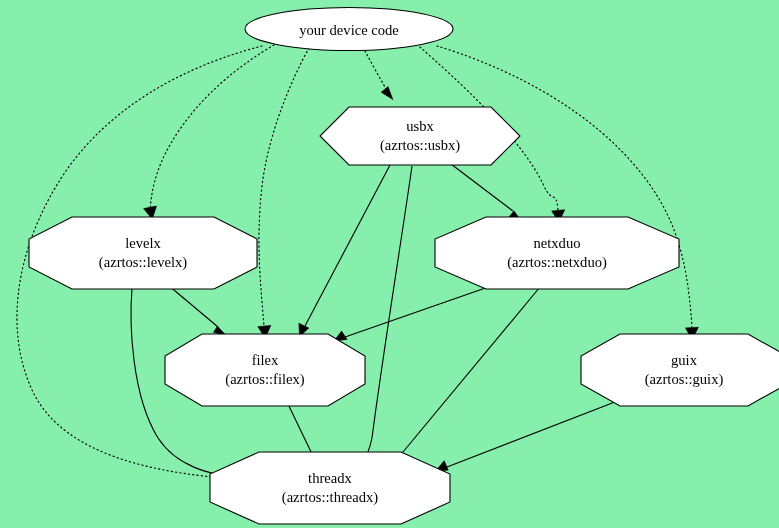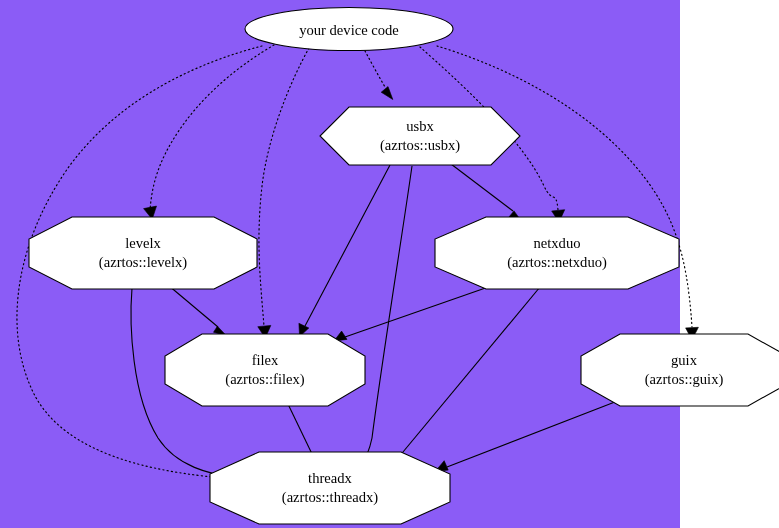--- a/index.html
+++ b/index.html
@@ -9,23 +9,23 @@
     background: #ffffff;
   }
   body {
     font-family: "Liberation Serif", "DejaVu Serif", serif;
     width: 779px;
     height: 528px;
     overflow: hidden;
   }
   #graph-root {
     position: relative;
-    width: 680px;
+    width: 779px;
     height: 528px;
-    background: #8b5cf6;
+    background: #86efac;
   }
   svg#graph-svg {
     position: absolute;
     left: 0;
     top: 0;
     width: 779px;
     height: 528px;
     display: block;
   }
   .node-shape {

